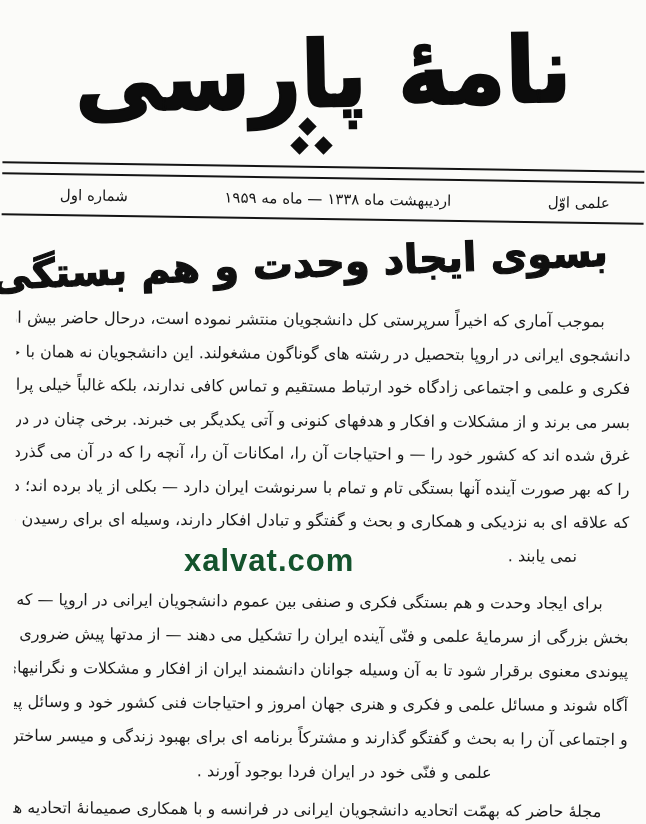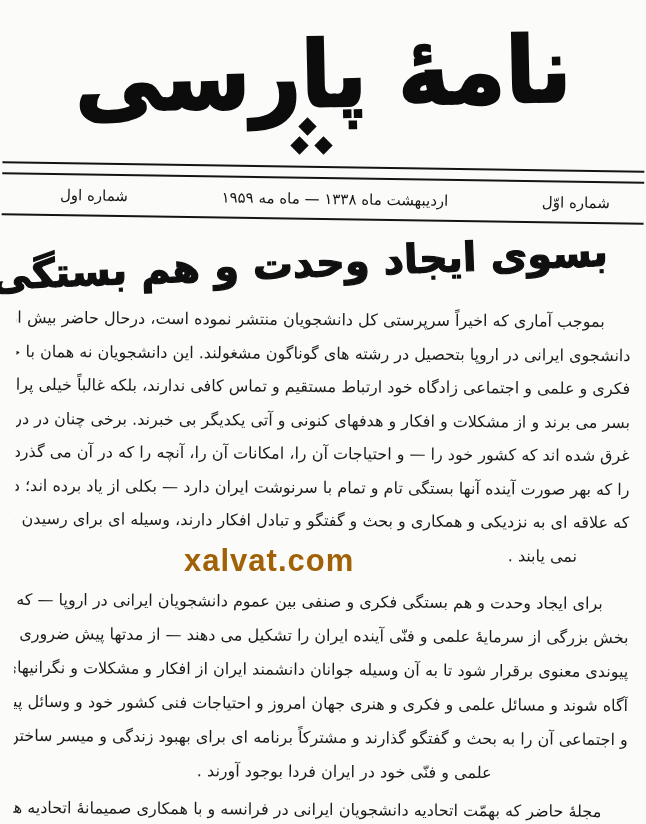--- a/index.html
+++ b/index.html
@@ -88,40 +88,40 @@
   .l-end2{text-align:right;text-align-last:right;padding-right:136px;}
   .l-open{text-align:right;text-align-last:right;padding-right:26px;}
   .para2{margin-top:14px;}
   .para3{margin-top:4px;}
   
   .watermark{
     position:absolute;left:184px;top:543px;z-index:1;
     direction:ltr;
     font-family:"Liberation Sans",sans-serif;
     font-weight:bold;font-size:31px;letter-spacing:1px;
-    color:#a16207;
+    color:#14532d;
   }
 </style>
 </head>
 <body>
 
 <div class="page">
 
   <header class="masthead">
     <div class="masthead-title">نامۀ پارسی</div>
     <div class="masthead-dots">
       <span class="dot d1"></span>
       <span class="dot d2"></span>
       <span class="dot d3"></span>
     </div>
   </header>
 
   <div class="band">
     <div class="band-inner">
-      <span class="cell">شماره اوّل</span>
+      <span class="cell">علمی اوّل</span>
       <span class="cell">اردیبهشت ماه ۱۳۳۸ — ماه مه ۱۹۵۹</span>
       <span class="cell">شماره اول</span>
     </div>
   </div>
 
   <h1 class="headline">بسوی ایجاد وحدت و هم بستگی</h1>
 
   <div class="watermark">xalvat.com</div>
 
   <main class="body-text">

